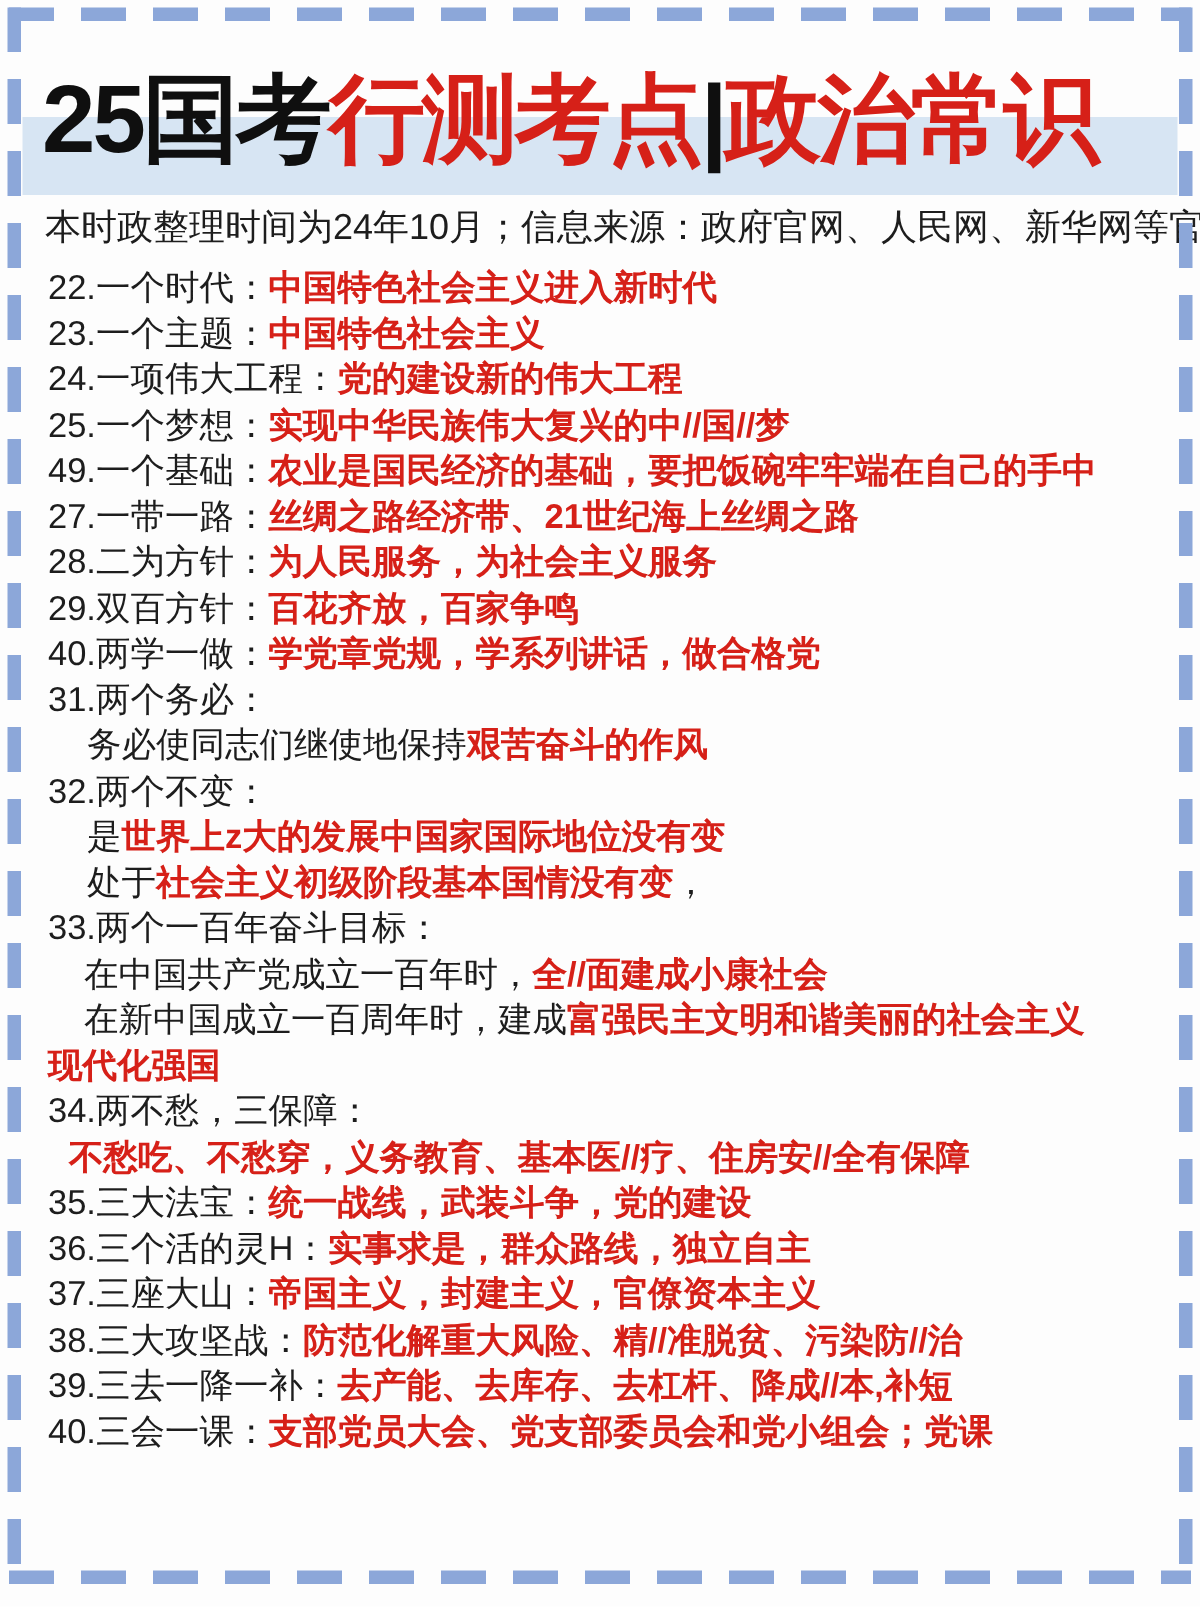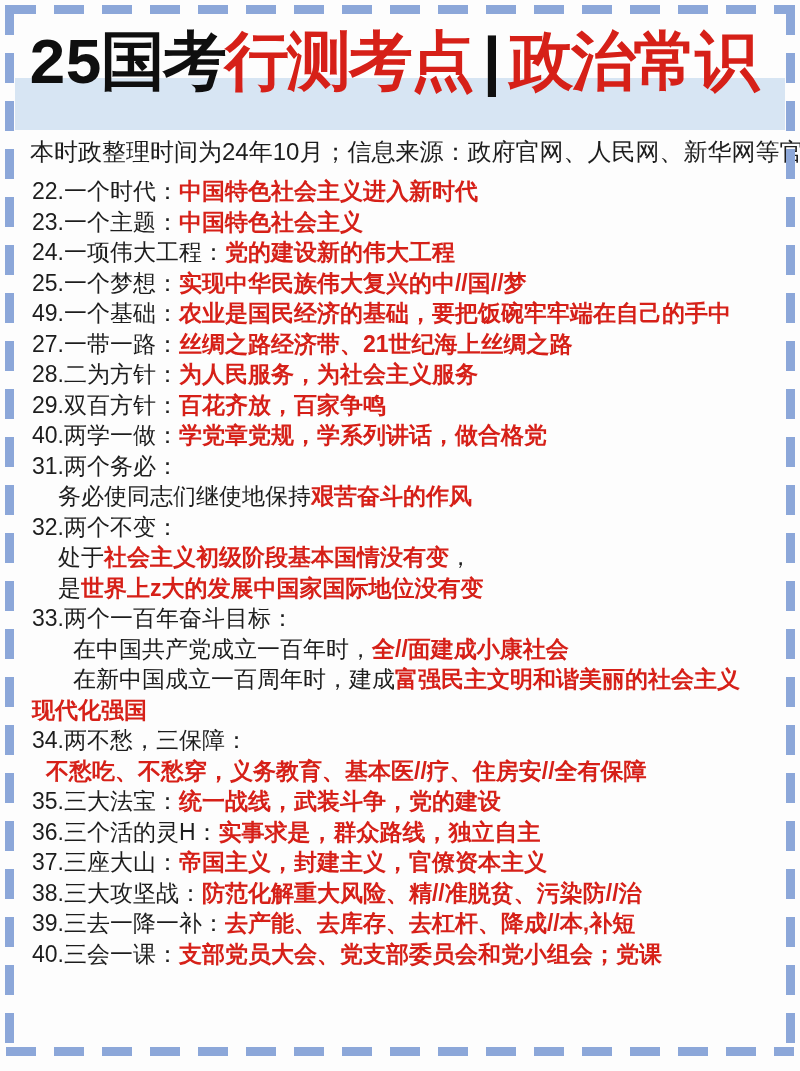--- a/index.html
+++ b/index.html
@@ -45,24 +45,24 @@
     height:132px;
   }
   .title-band{
     position:absolute;
     left:15px;right:15px;
     top:78px;height:52px;
     background:var(--band);
   }
   .title{
     position:absolute;
-    left:28px;top:20px;
+    left:28px;top:33px;
     font-size:0;
     white-space:nowrap;
-    font-family:Liberation Mono, monospace;
+    font-family:Liberation Sans, sans-serif;
     font-weight:900;
     z-index:2;
   }
   .title span{
     font-size:64px;
     line-height:92px;
     letter-spacing:-2px;
   }
   .t-black{color:#0f0f0f;}
   .t-red{color:var(--red);}
@@ -82,21 +82,21 @@
   }
   .line{
     font-size:23px;
     line-height:30.5px;
     white-space:nowrap;
     color:var(--ink);
   }
   .ind0{padding-left:32px;}
   .ind1{padding-left:46px;}
   .ind2{padding-left:58px;}
-  .ind3{padding-left:73px;}
+  .ind3{padding-left:56px;}
   .seg.black{color:var(--ink);font-weight:500;}
   .seg.red{color:var(--red);font-weight:700;}
 </style>
 </head>
 <body>
 
 <div class="page">
   <div class="dash dash-top"></div>
   <div class="dash dash-bottom"></div>
   <div class="dash dash-left"></div>
@@ -115,22 +115,22 @@
       <div class="line ind0"><span class="seg black">24.一项伟大工程：</span><span class="seg red">党的建设新的伟大工程</span></div>
       <div class="line ind0"><span class="seg black">25.一个梦想：</span><span class="seg red">实现中华民族伟大复兴的中//国//梦</span></div>
       <div class="line ind0"><span class="seg black">49.一个基础：</span><span class="seg red">农业是国民经济的基础，要把饭碗牢牢端在自己的手中</span></div>
       <div class="line ind0"><span class="seg black">27.一带一路：</span><span class="seg red">丝绸之路经济带、21世纪海上丝绸之路</span></div>
       <div class="line ind0"><span class="seg black">28.二为方针：</span><span class="seg red">为人民服务，为社会主义服务</span></div>
       <div class="line ind0"><span class="seg black">29.双百方针：</span><span class="seg red">百花齐放，百家争鸣</span></div>
       <div class="line ind0"><span class="seg black">40.两学一做：</span><span class="seg red">学党章党规，学系列讲话，做合格党</span></div>
       <div class="line ind0"><span class="seg black">31.两个务必：</span></div>
       <div class="line ind2"><span class="seg black">务必使同志们继使地保持</span><span class="seg red">艰苦奋斗的作风</span></div>
       <div class="line ind0"><span class="seg black">32.两个不变：</span></div>
+      <div class="line ind2"><span class="seg black">是</span><span class="seg red">世界上z大的发展中国家国际地位没有变</span></div>
       <div class="line ind2"><span class="seg black">处于</span><span class="seg red">社会主义初级阶段基本国情没有变</span><span class="seg black">，</span></div>
-      <div class="line ind2"><span class="seg black">是</span><span class="seg red">世界上z大的发展中国家国际地位没有变</span></div>
       <div class="line ind0"><span class="seg black">33.两个一百年奋斗目标：</span></div>
       <div class="line ind3"><span class="seg black">在中国共产党成立一百年时，</span><span class="seg red">全//面建成小康社会</span></div>
       <div class="line ind3"><span class="seg black">在新中国成立一百周年时，建成</span><span class="seg red">富强民主文明和谐美丽的社会主义</span></div>
       <div class="line ind0"><span class="seg red">现代化强国</span></div>
       <div class="line ind0"><span class="seg black">34.两不愁，三保障：</span></div>
       <div class="line ind1"><span class="seg red">不愁吃、不愁穿，义务教育、基本医//疗、住房安//全有保障</span></div>
       <div class="line ind0"><span class="seg black">35.三大法宝：</span><span class="seg red">统一战线，武装斗争，党的建设</span></div>
       <div class="line ind0"><span class="seg black">36.三个活的灵H：</span><span class="seg red">实事求是，群众路线，独立自主</span></div>
       <div class="line ind0"><span class="seg black">37.三座大山：</span><span class="seg red">帝国主义，封建主义，官僚资本主义</span></div>
       <div class="line ind0"><span class="seg black">38.三大攻坚战：</span><span class="seg red">防范化解重大风险、精//准脱贫、污染防//治</span></div>

